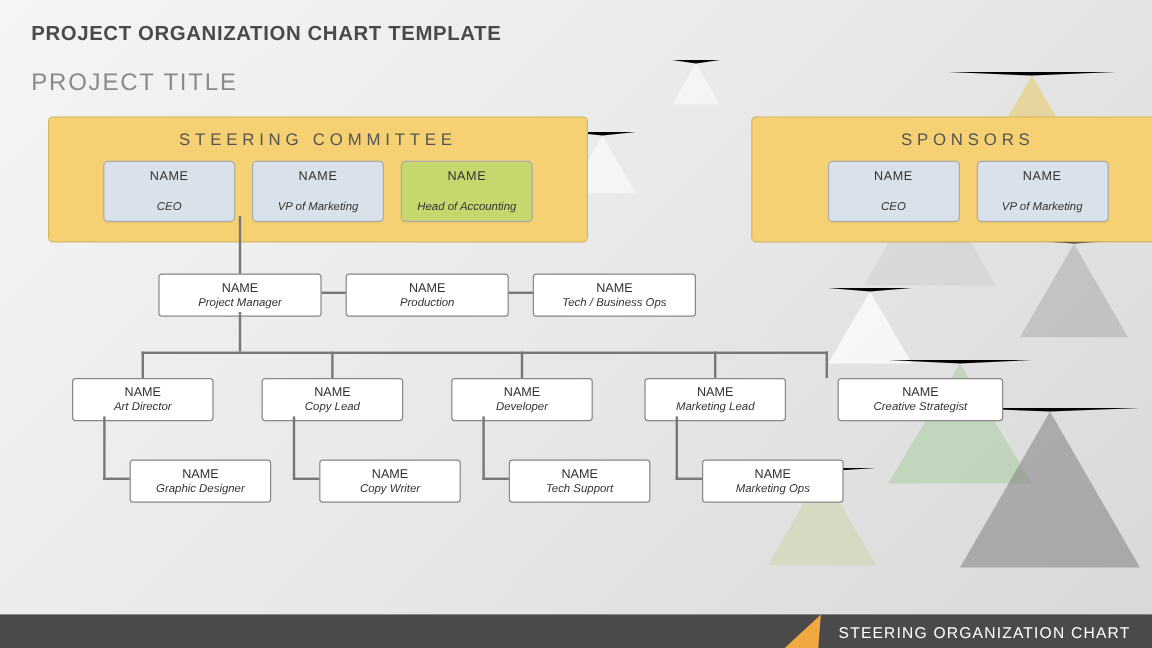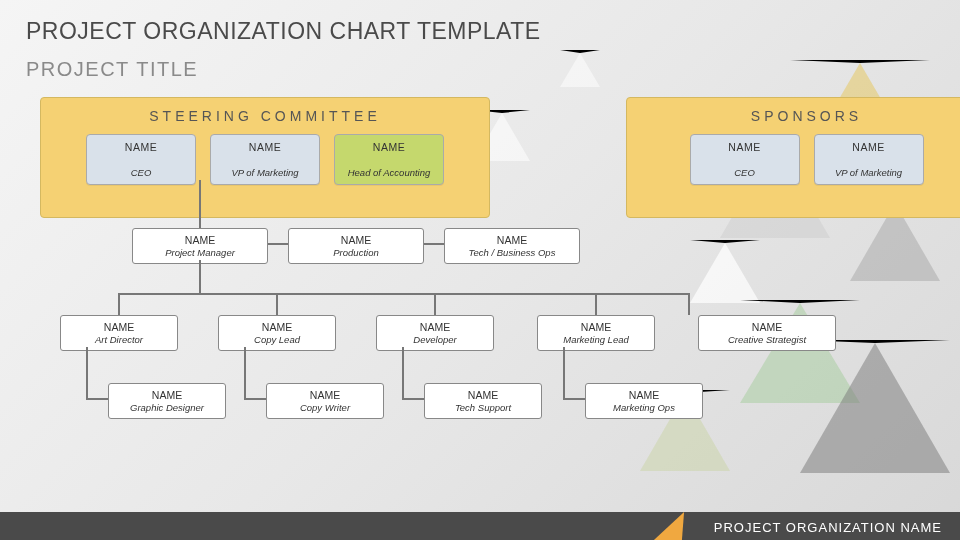--- a/index.html
+++ b/index.html
@@ -1,20 +1,20 @@
 <!DOCTYPE html>
 <html><head>
 <meta charset="utf-8">
 <style>
 html,body{margin:0;padding:0;width:960px;height:540px;font-family:Arial,Helvetica,sans-serif;overflow:hidden}
 body{background:linear-gradient(135deg,#f5f5f5 0%,#e8e8e8 50%,#d8d8d8 100%);position:relative}
 .tri{position:absolute;width:0;height:0;border-style:solid}
-.title{position:absolute;left:26px;top:18px;font-size:23px;font-weight:400;color:#4a4a4a;letter-spacing:.5px}
+.title{position:absolute;left:26px;top:18px;font-size:17px;font-weight:700;color:#4a4a4a;letter-spacing:.5px}
 .subtitle{position:absolute;left:26px;top:58px;font-size:20px;font-weight:400;color:#8a8a8a;letter-spacing:1.5px}
-.panel{position:absolute;background:#f5d173;border:1px solid #d4b860;border-radius:4px;padding:8px 14px 32px;box-sizing:border-box}
+.panel{position:absolute;background:#f5d173;border:1px solid #d4b860;border-radius:4px;padding:8px 14px 16px;box-sizing:border-box}
 .panel-title{text-align:center;font-size:14px;letter-spacing:4px;color:#555;margin:2px 0 10px;font-weight:400}
 .panel-row{display:flex;gap:14px;justify-content:center}
 .card{border:1px solid #aaa;border-radius:4px;padding:6px 8px;min-width:110px;text-align:center;box-shadow:0 1px 0 rgba(0,0,0,.05);box-sizing:border-box;background:#fff}
 .card .nm{font-size:10.5px;font-weight:400;color:#333;letter-spacing:.5px}
 .card .rl{font-size:9.5px;font-style:italic;color:#333;margin-top:14px}
 .c-blue{background:#d9e1ea}
 .c-green{background:#c5d86d}
 .c-tan{background:#e6c98a}
 .c-orange{background:#e8a878}
 .c-grey{background:#d6d9de}
@@ -144,13 +144,13 @@
   <div class="nm">NAME</div>
   <div class="rl">Tech Support</div>
 </div>
 <div class="node" style="left:585px;top:383px;width:118px">
   <div class="nm">NAME</div>
   <div class="rl">Marketing Ops</div>
 </div>
 
 <div class="footer"></div>
 <div class="footer-accent"></div>
-<div class="footer-txt">PROJECT ORGANIZATION NAME</div>
+<div class="footer-txt">STEERING ORGANIZATION CHART</div>
 
 </body></html>

